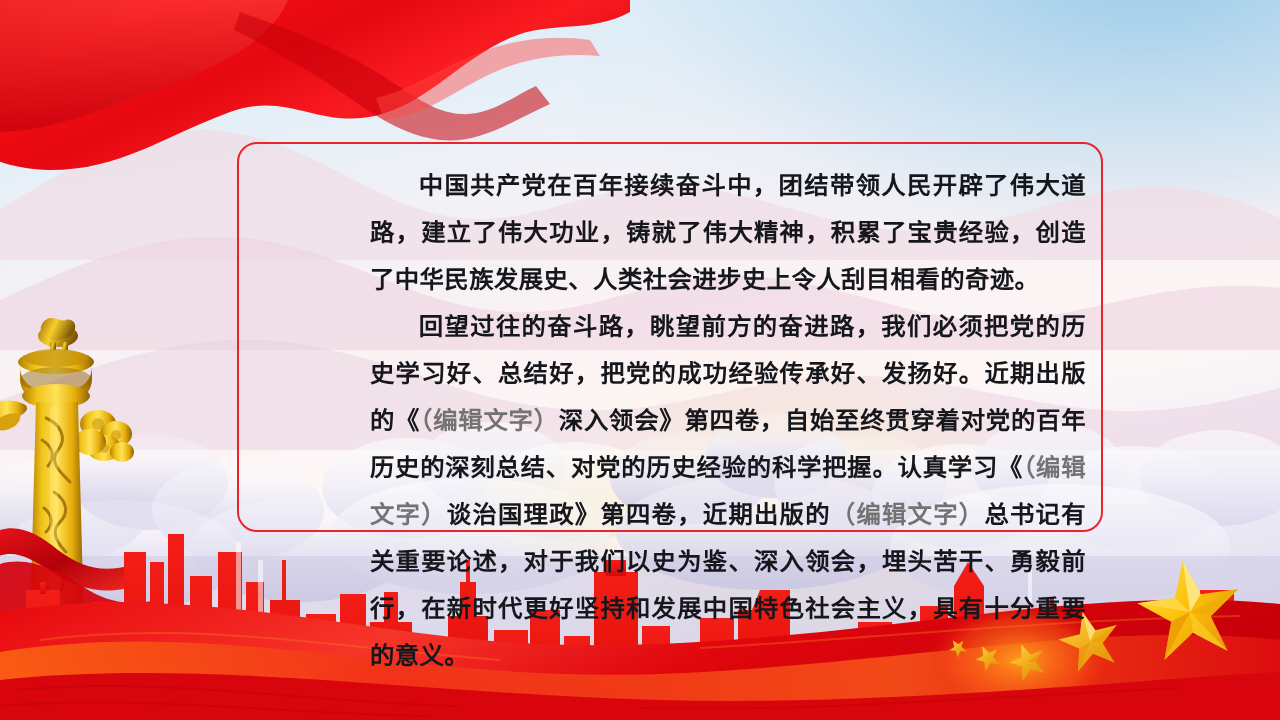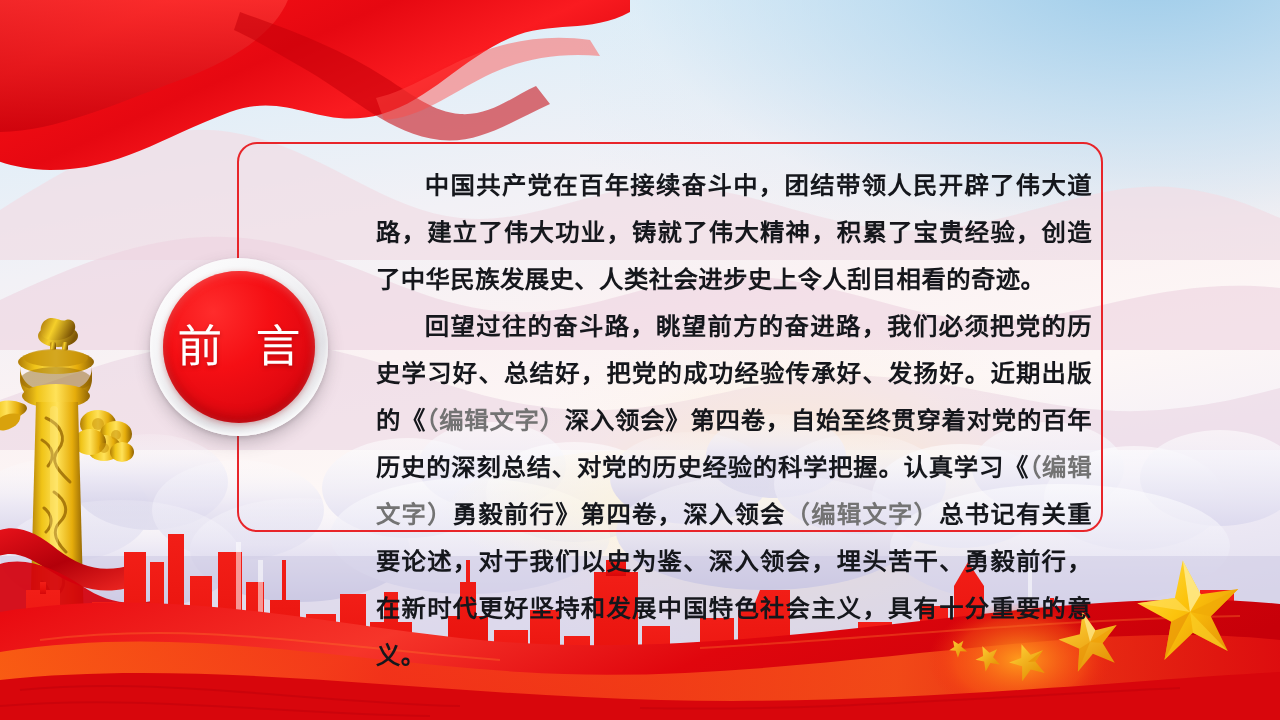--- a/index.html
+++ b/index.html
@@ -84,21 +84,21 @@
   .panel {
     position: absolute;
     left: 237px; top: 142px;
     width: 866px; height: 390px;
     border: 2px solid #e8252a;
     border-radius: 20px;
     box-sizing: border-box;
   }
   .panel-body {
     position: absolute;
-    left: 280px; top: 152px;
+    left: 274px; top: 152px;
     width: 828px; height: 372px;
     padding: 10px 16px 0 96px;
     box-sizing: border-box;
   }
   .para {
     margin: 0;
     color: #15171c;
     font-size: 24.4px;
     line-height: 47px;
     letter-spacing: 0.4px;
@@ -478,24 +478,18 @@
     </svg>
   </div>
 
   <div class="panel"></div>
 
   <div class="panel-body">
     <p class="para">
       <span>中国共产党在百年接续奋斗中，团结带领人民开辟了伟大道路，建立了伟大功业，铸就了伟大精神，积累了宝贵经验，创造了中华民族发展史、人类社会进步史上令人刮目相看的奇迹。</span>
     </p>
     <p class="para">
-      <span>回望过往的奋斗路，眺望前方的奋进路，我们必须把党的历史学习好、总结好，把党的成功经验传承好、发扬好。近期出版的《</span><span class="hl">（编辑文字）</span><span>深入领会》第四卷，自始至终贯穿着对党的百年历史的深刻总结、对党的历史经验的科学把握。认真学习《</span><span class="hl">（编辑文字）</span><span>勇毅前行》第四卷，深入领会</span><span class="hl">（编辑文字）</span><span>总书记有关重要论述，对于我们以史为鉴、深入领会，埋头苦干、勇毅前行，在新时代更好坚持和发展中国特色社会主义，具有十分重要的意义。</span>
+      <span>回望过往的奋斗路，眺望前方的奋进路，我们必须把党的历史学习好、总结好，把党的成功经验传承好、发扬好。近期出版的《</span><span class="hl">（编辑文字）</span><span>深入领会》第四卷，自始至终贯穿着对党的百年历史的深刻总结、对党的历史经验的科学把握。认真学习《</span><span class="hl">（编辑文字）</span><span>谈治国理政》第四卷，近期出版的</span><span class="hl">（编辑文字）</span><span>总书记有关重要论述，对于我们以史为鉴、深入领会，埋头苦干、勇毅前行，在新时代更好坚持和发展中国特色社会主义，具有十分重要的意义。</span>
     </p>
   </div>
 
-  <div class="badge">
-    <div class="badge-ring"></div>
-    <div class="badge-disc">
-      <span class="badge-text">前 言</span>
-    </div>
-  </div>
 
 </div>
 
 </body></html>

